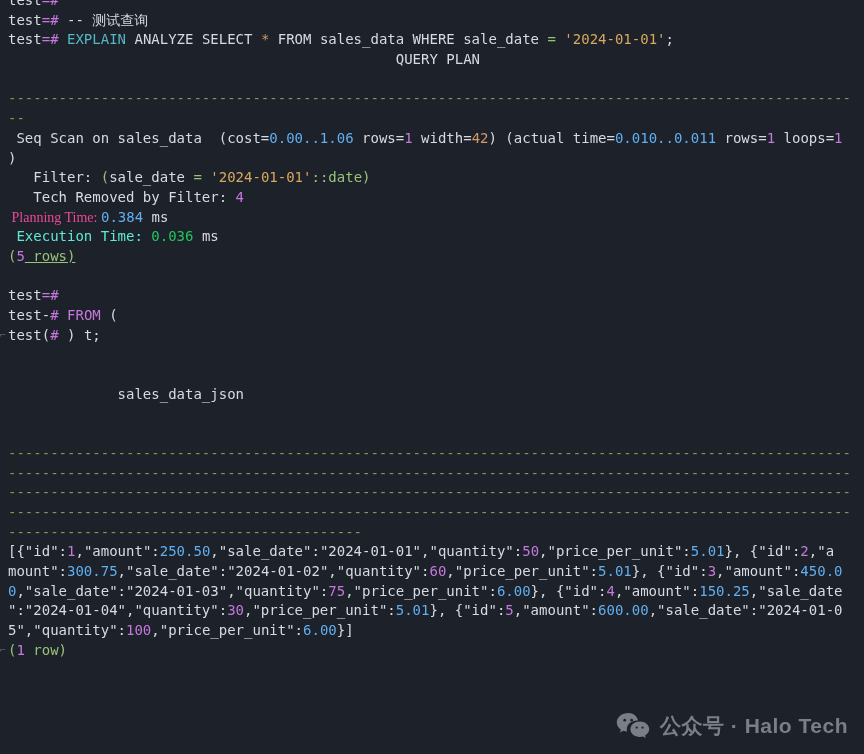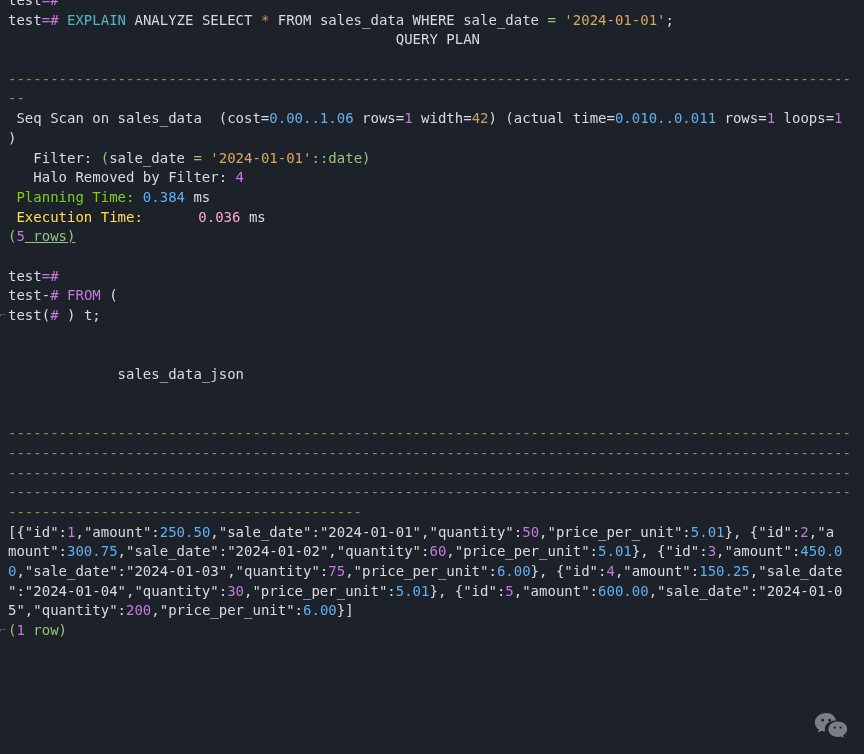--- a/index.html
+++ b/index.html
@@ -44,59 +44,61 @@
     letter-spacing: 0.5px;
   }
   .wm-icon { display: block; }
 </style>
 </head>
 <body>
 
 <div class="terminal">
   <div class="lines">
       <div class="line"><span style="color: rgb(215, 219, 224);">test</span><span style="color: rgb(198, 120, 221);">=#</span></div>
+      <div class="line"><span style="color: rgb(215, 219, 224);">test</span><span style="color: rgb(198, 120, 221);">=#</span><span style="color: rgb(215, 219, 224);"> -- 测试查询</span></div>
       <div class="line"><span style="color: rgb(215, 219, 224);">test</span><span style="color: rgb(198, 120, 221);">=#</span><span style="color: rgb(215, 219, 224);"> </span><span style="color: rgb(86, 182, 194);">EXPLAIN</span><span style="color: rgb(215, 219, 224);"> ANALYZE SELECT </span><span style="color: rgb(209, 154, 102);">*</span><span style="color: rgb(215, 219, 224);"> FROM sales_data WHERE sale_date </span><span style="color: rgb(152, 195, 121);">=</span><span style="color: rgb(215, 219, 224);"> </span><span style="color: rgb(217, 168, 94);">'2024-01-01'</span><span style="color: rgb(215, 219, 224);">;</span></div>
       <div class="line"><span style="color: rgb(215, 219, 224);">                                              </span><span style="color: rgb(215, 219, 224);">QUERY PLAN</span></div>
       <div class="line"></div>
       <div class="line"><span style="color: rgb(142, 145, 80);">----------------------------------------------------------------------------------------------------</span></div>
       <div class="line"><span style="color: rgb(142, 145, 80);">--</span></div>
       <div class="line"><span style="color: rgb(215, 219, 224);"> Seq Scan on sales_data  (cost=</span><span style="color: rgb(97, 175, 239);">0.00..1.06</span><span style="color: rgb(215, 219, 224);"> rows=</span><span style="color: rgb(198, 120, 221);">1</span><span style="color: rgb(215, 219, 224);"> width=</span><span style="color: rgb(209, 154, 102);">42</span><span style="color: rgb(215, 219, 224);">) (actual time=</span><span style="color: rgb(97, 175, 239);">0.010..0.011</span><span style="color: rgb(215, 219, 224);"> rows=</span><span style="color: rgb(198, 120, 221);">1</span><span style="color: rgb(215, 219, 224);"> loops=</span><span style="color: rgb(198, 120, 221);">1</span></div>
       <div class="line"><span style="color: rgb(215, 219, 224);">)</span></div>
       <div class="line"><span style="color: rgb(215, 219, 224);">   Filter: </span><span style="color: rgb(152, 195, 121);">(</span><span style="color: rgb(215, 219, 224);">sale_date </span><span style="color: rgb(152, 195, 121);">=</span><span style="color: rgb(215, 219, 224);"> </span><span style="color: rgb(217, 168, 94);">'2024-01-01'</span><span style="color: rgb(152, 195, 121);">::date)</span></div>
-      <div class="line"><span style="color: rgb(215, 219, 224);">   Halo Removed by Filter: </span><span style="color: rgb(198, 120, 221);">4</span></div>
-      <div class="line"><span style="color: #84cc16;"> Planning Time: </span><span style="color: rgb(97, 175, 239);">0.384</span><span style="color: rgb(215, 219, 224);"> ms</span></div>
-      <div class="line"><span style="color: #fde047; text-align: right;"> Execution Time: </span><span style="color: #f9a8d4; margin-left: 47px;">0.036</span><span style="color: rgb(215, 219, 224);"> ms</span></div>
+      <div class="line"><span style="color: rgb(215, 219, 224);">   Tech Removed by Filter: </span><span style="color: rgb(198, 120, 221);">4</span></div>
+      <div class="line"><span style="color: #ec4899; font-family: Liberation Serif, serif;"> Planning Time: </span><span style="color: rgb(97, 175, 239);">0.384</span><span style="color: rgb(215, 219, 224);"> ms</span></div>
+      <div class="line"><span style="color: #5eead4; text-align: right;"> Execution Time: </span><span style="color: #22c55e;">0.036</span><span style="color: rgb(215, 219, 224);"> ms</span></div>
       <div class="line"><span style="color: rgb(152, 195, 121);">(</span><span style="color: rgb(198, 120, 221);">5</span><span style="color: rgb(152, 195, 121); text-decoration: underline;"> rows)</span></div>
       <div class="line"></div>
       <div class="line"><span style="color: rgb(215, 219, 224);">test</span><span style="color: rgb(198, 120, 221);">=#</span></div>
       <div class="line"><span style="color: rgb(215, 219, 224);">test-</span><span style="color: rgb(198, 120, 221);">#</span><span style="color: rgb(215, 219, 224);"> </span><span style="color: rgb(198, 120, 221);">FROM</span><span style="color: rgb(215, 219, 224);"> (</span></div>
       <div class="line"><span class="gutter">⌐</span><span style="color: rgb(215, 219, 224);">test(</span><span style="color: rgb(198, 120, 221);">#</span><span style="color: rgb(215, 219, 224);"> ) t;</span></div>
       <div class="line"></div>
       <div class="line"></div>
       <div class="line"><span style="color: rgb(215, 219, 224);">             </span><span style="color: rgb(215, 219, 224);">sales_data_json</span></div>
       <div class="line"></div>
       <div class="line"></div>
       <div class="line"><span style="color: rgb(142, 145, 80);">----------------------------------------------------------------------------------------------------</span></div>
       <div class="line"><span style="color: rgb(142, 145, 80);">----------------------------------------------------------------------------------------------------</span></div>
       <div class="line"><span style="color: rgb(142, 145, 80);">----------------------------------------------------------------------------------------------------</span></div>
       <div class="line"><span style="color: rgb(142, 145, 80);">----------------------------------------------------------------------------------------------------</span></div>
       <div class="line"><span style="color: rgb(142, 145, 80);">------------------------------------------</span></div>
       <div class="line"><span style="color: rgb(215, 219, 224);">[{"id":</span><span style="color: rgb(198, 120, 221);">1</span><span style="color: rgb(215, 219, 224);">,"amount":</span><span style="color: rgb(97, 175, 239);">250.50</span><span style="color: rgb(215, 219, 224);">,"sale_date":"2024-01-01","quantity":</span><span style="color: rgb(198, 120, 221);">50</span><span style="color: rgb(215, 219, 224);">,"price_per_unit":</span><span style="color: rgb(97, 175, 239);">5.01</span><span style="color: rgb(215, 219, 224);">}, {"id":</span><span style="color: rgb(198, 120, 221);">2</span><span style="color: rgb(215, 219, 224);">,"a</span></div>
       <div class="line"><span style="color: rgb(215, 219, 224);">mount":</span><span style="color: rgb(97, 175, 239);">300.75</span><span style="color: rgb(215, 219, 224);">,"sale_date":"2024-01-02","quantity":</span><span style="color: rgb(198, 120, 221);">60</span><span style="color: rgb(215, 219, 224);">,"price_per_unit":</span><span style="color: rgb(97, 175, 239);">5.01</span><span style="color: rgb(215, 219, 224);">}, {"id":</span><span style="color: rgb(198, 120, 221);">3</span><span style="color: rgb(215, 219, 224);">,"amount":</span><span style="color: rgb(97, 175, 239);">450.0</span></div>
       <div class="line"><span style="color: rgb(97, 175, 239);">0</span><span style="color: rgb(215, 219, 224);">,"sale_date":"2024-01-03","quantity":</span><span style="color: rgb(198, 120, 221);">75</span><span style="color: rgb(215, 219, 224);">,"price_per_unit":</span><span style="color: rgb(97, 175, 239);">6.00</span><span style="color: rgb(215, 219, 224);">}, {"id":</span><span style="color: rgb(198, 120, 221);">4</span><span style="color: rgb(215, 219, 224);">,"amount":</span><span style="color: rgb(97, 175, 239);">150.25</span><span style="color: rgb(215, 219, 224);">,"sale_date</span></div>
       <div class="line"><span style="color: rgb(215, 219, 224);">":"2024-01-04","quantity":</span><span style="color: rgb(198, 120, 221);">30</span><span style="color: rgb(215, 219, 224);">,"price_per_unit":</span><span style="color: rgb(97, 175, 239);">5.01</span><span style="color: rgb(215, 219, 224);">}, {"id":</span><span style="color: rgb(198, 120, 221);">5</span><span style="color: rgb(215, 219, 224);">,"amount":</span><span style="color: rgb(97, 175, 239);">600.00</span><span style="color: rgb(215, 219, 224);">,"sale_date":"2024-01-0</span></div>
-      <div class="line"><span style="color: rgb(215, 219, 224);">5","quantity":</span><span style="color: rgb(198, 120, 221);">200</span><span style="color: rgb(215, 219, 224);">,"price_per_unit":</span><span style="color: rgb(97, 175, 239);">6.00</span><span style="color: rgb(215, 219, 224);">}]</span></div>
+      <div class="line"><span style="color: rgb(215, 219, 224);">5","quantity":</span><span style="color: rgb(198, 120, 221);">100</span><span style="color: rgb(215, 219, 224);">,"price_per_unit":</span><span style="color: rgb(97, 175, 239);">6.00</span><span style="color: rgb(215, 219, 224);">}]</span></div>
       <div class="line"><span class="gutter">⌐</span><span style="color: rgb(152, 195, 121);">(</span><span style="color: rgb(198, 120, 221);">1</span><span style="color: rgb(152, 195, 121);"> row)</span></div>
     </div>
 
   <div class="watermark">
     <svg class="wm-icon" viewBox="0 0 34 28" width="34" height="28" aria-hidden="true">
       <g fill="#83878f">
         <path d="M12.5 1C5.9 1 0.8 5.2 0.8 10.4c0 2.9 1.6 5.4 4.1 7.1l-1 3.1 3.5-1.8c1.2 0.4 2.4 0.6 3.7 0.7-0.2-0.7-0.3-1.4-0.3-2.1 0-4.9 4.7-8.8 10.5-8.8h0.8C21.1 4 17.2 1 12.5 1z"></path>
         <path d="M33.2 17.3c0-4.3-4.2-7.7-9.4-7.7s-9.4 3.4-9.4 7.7 4.2 7.7 9.4 7.7c1.1 0 2.1-0.1 3.1-0.4l2.9 1.5-0.8-2.6c2.5-1.4 4.2-3.6 4.2-6.2z"></path>
       </g>
       <circle cx="8.7" cy="8.2" r="1.35" fill="#1c212a"></circle>
       <circle cx="15.6" cy="8.2" r="1.35" fill="#1c212a"></circle>
       <circle cx="20.7" cy="15.6" r="1.15" fill="#1c212a"></circle>
       <circle cx="26.6" cy="15.6" r="1.15" fill="#1c212a"></circle>
     </svg>
+    <span>公众号 · Halo Tech</span>
   </div>
 </div>
 
 </body></html>

